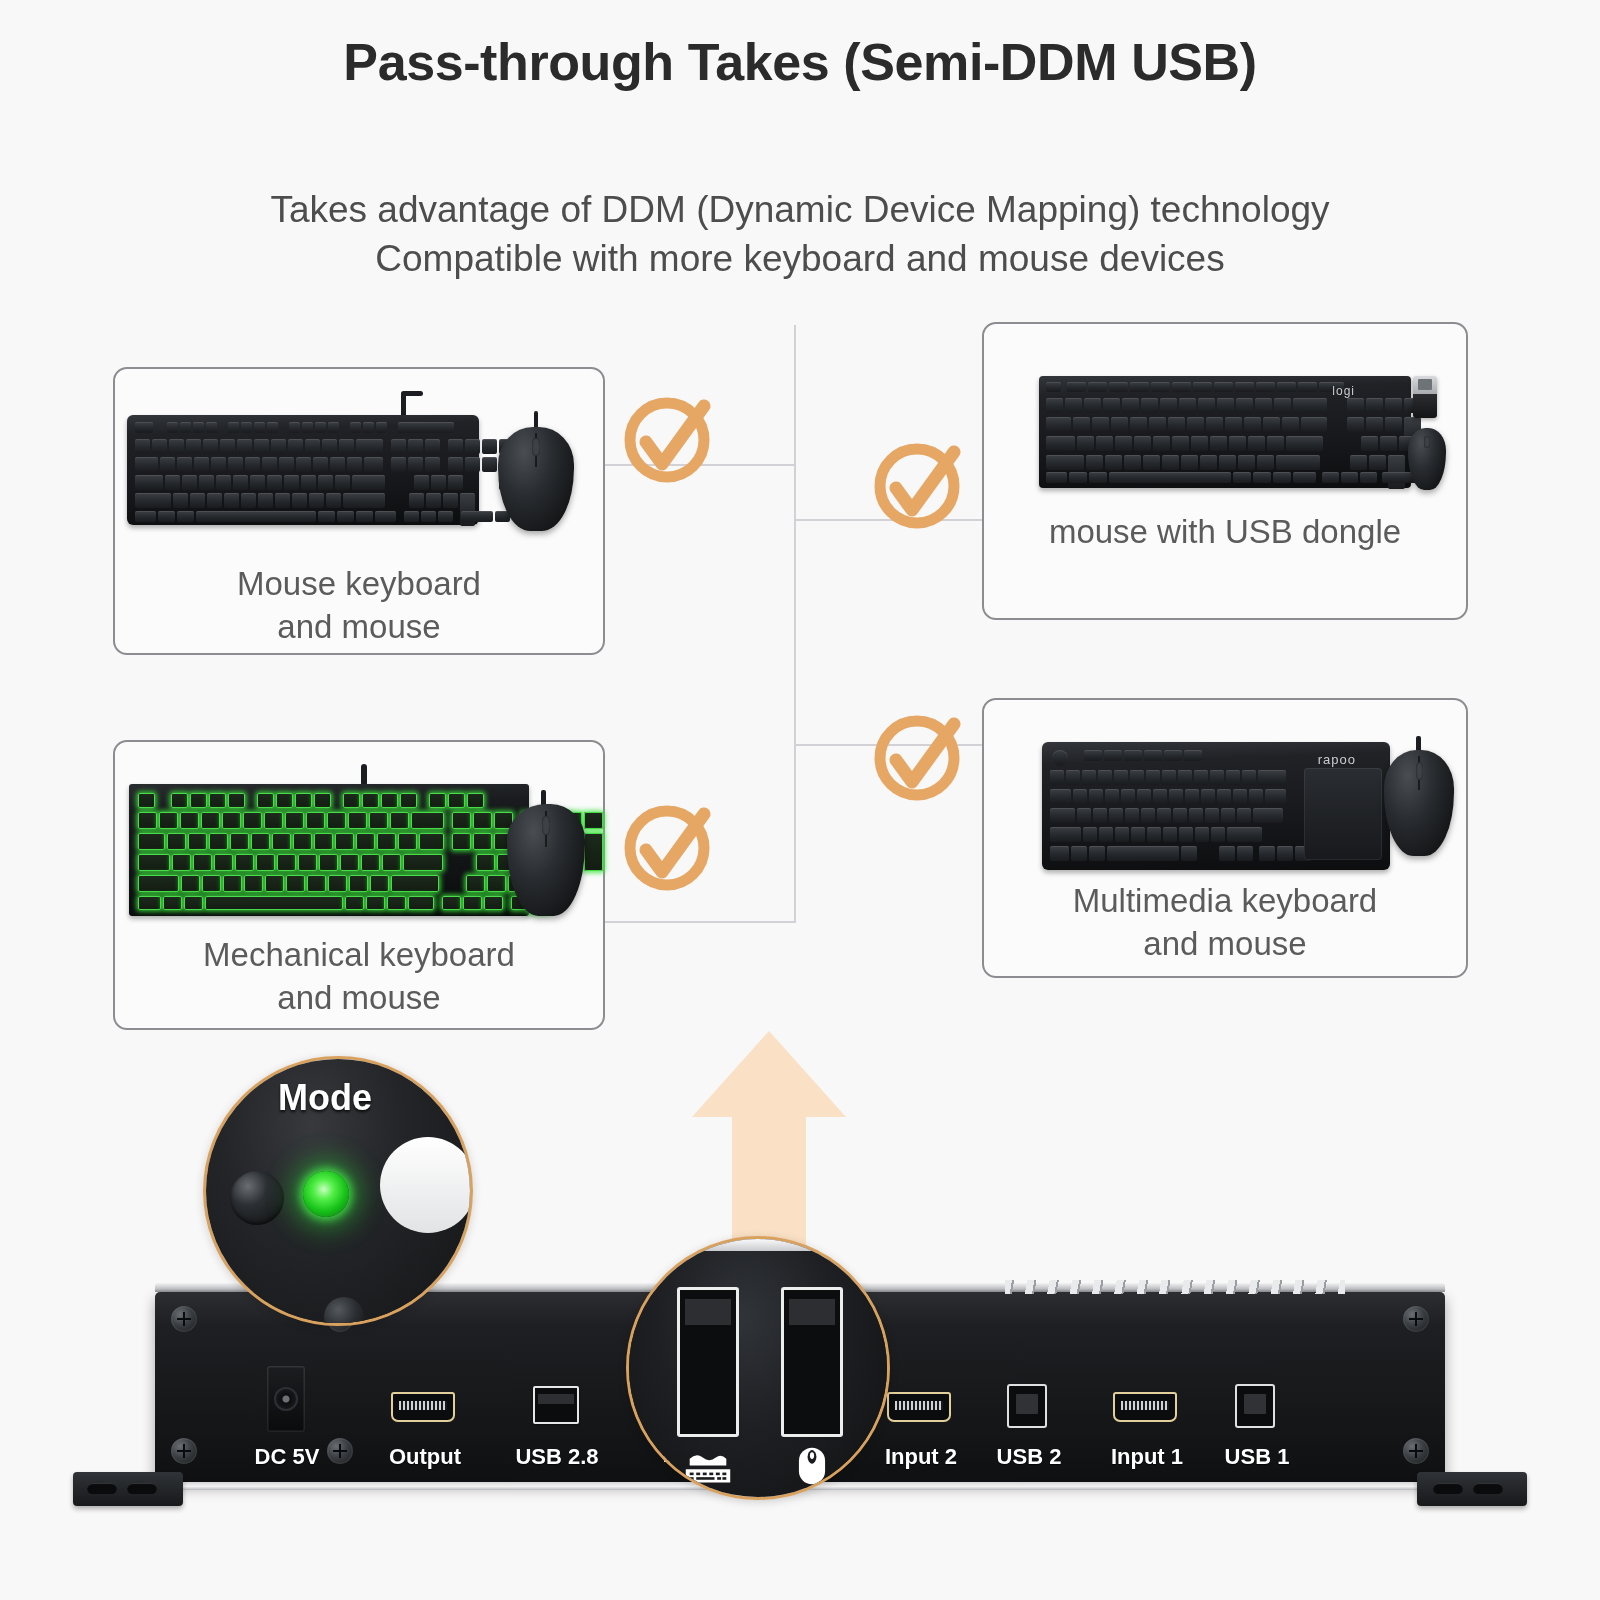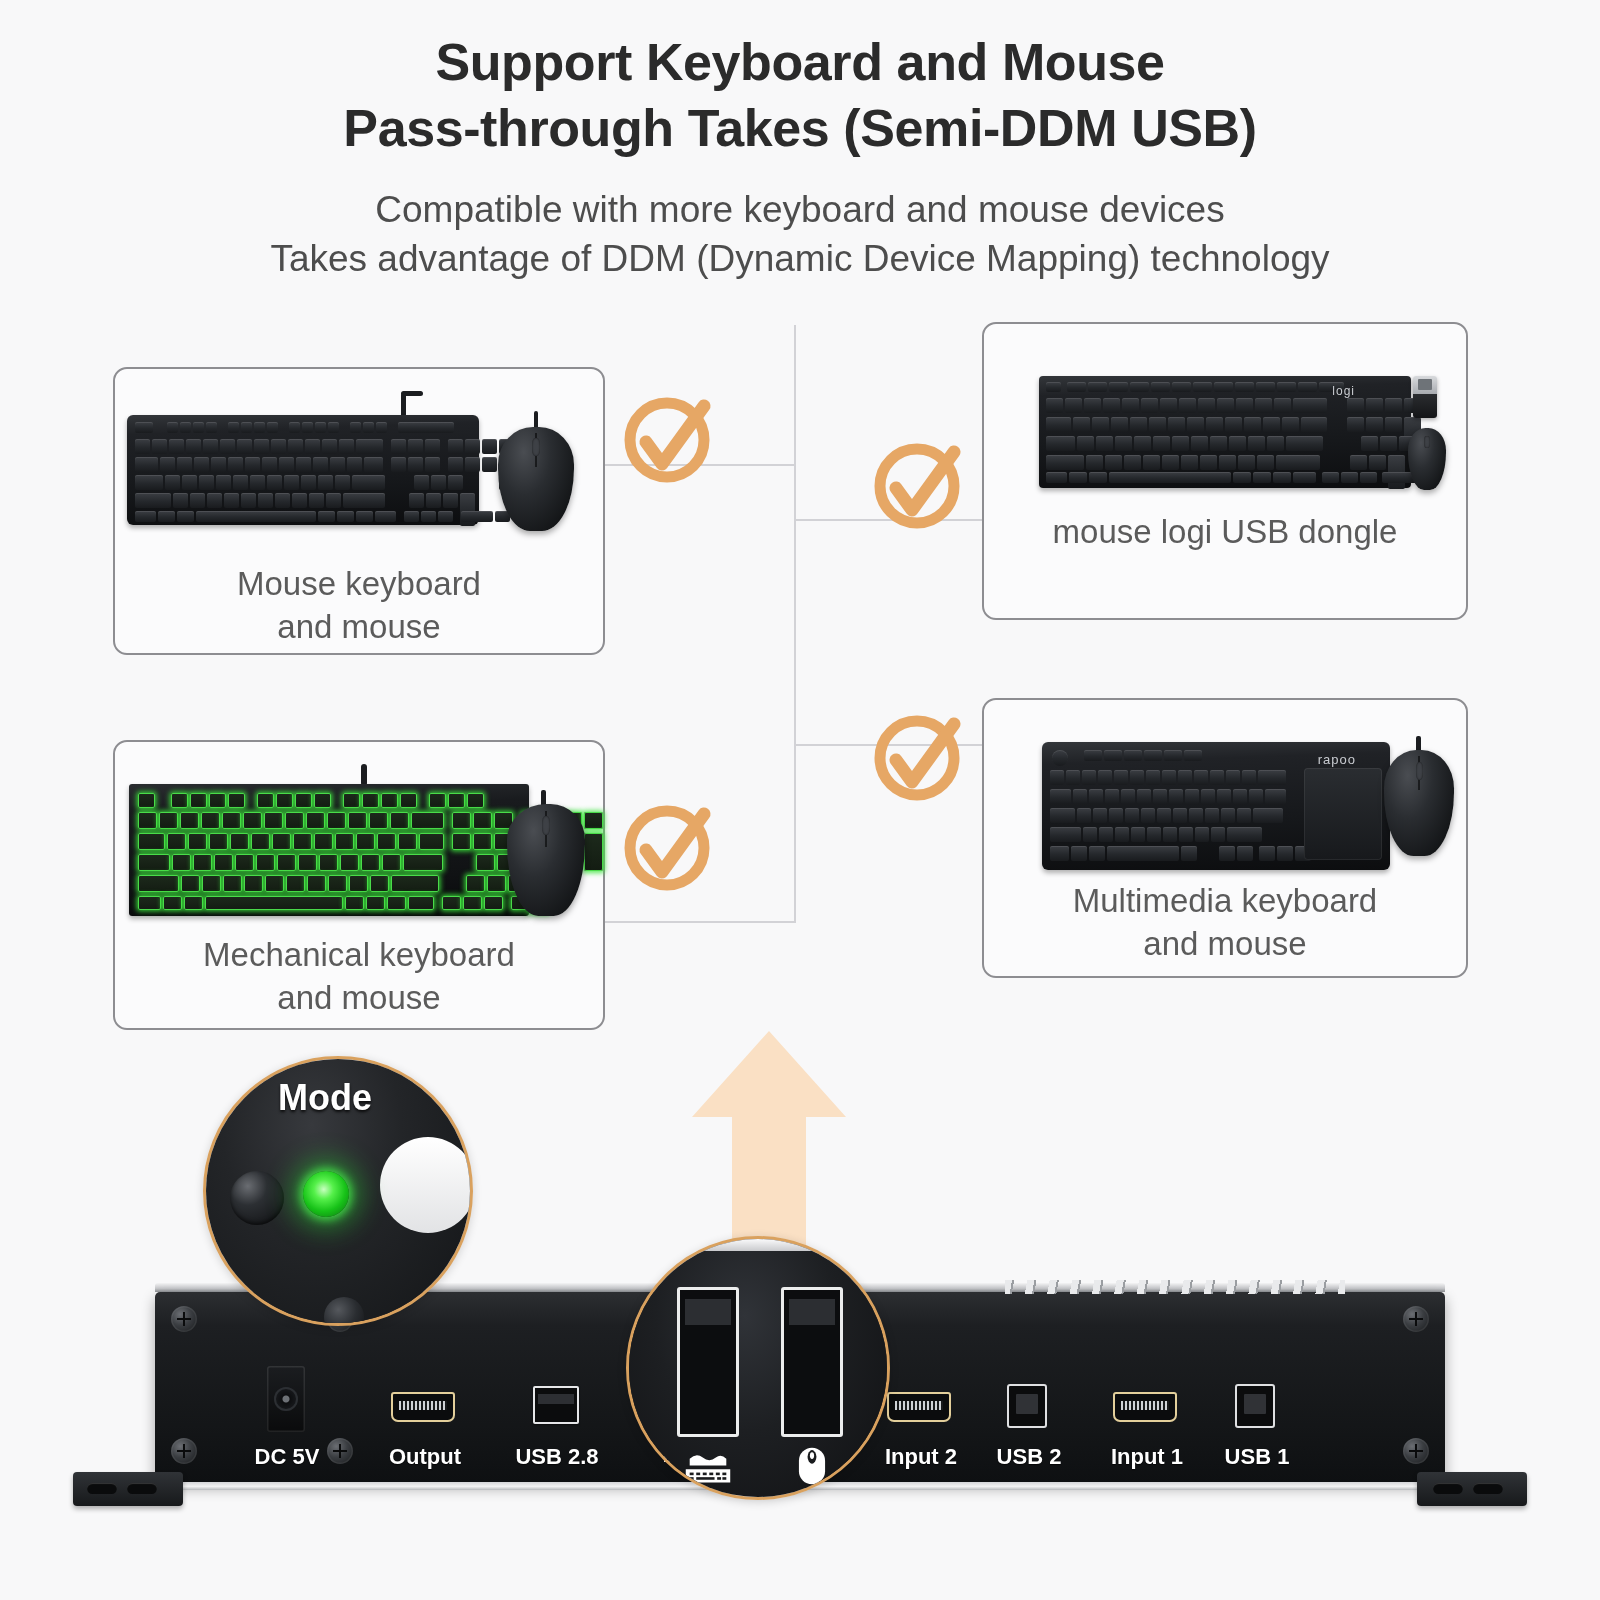--- a/index.html
+++ b/index.html
@@ -252,26 +252,25 @@
     position: absolute; left: 0; right: 0; top: 0; height: 12px;
     background: linear-gradient(180deg,#fafafb,#c9cacd);
   }
 </style>
 </head>
 <body>
 
 <div id="stage">
 
   <div class="title">
-    <div>Support Keyboard and Mouse</div>
     <div>Pass-through Takes (Semi-DDM USB)</div>
   </div>
   <div class="subtitle">
+    <div>Takes advantage of DDM (Dynamic Device Mapping) technology</div>
     <div>Compatible with more keyboard and mouse devices</div>
-    <div>Takes advantage of DDM (Dynamic Device Mapping) technology</div>
   </div>
 
   <div class="vline" style="left:794px; top:325px; height:598px;"></div>
   <div class="hline" style="left:605px; top:464px; width:190px;"></div>
   <div class="hline" style="left:794px; top:519px; width:190px;"></div>
   <div class="hline" style="left:794px; top:744px; width:190px;"></div>
   <div class="hline" style="left:605px; top:921px; width:190px;"></div>
 
   <div class="card" style="left:113px; top:367px; width:492px; height:288px;">
     <div class="card-art" style="height:190px;">
@@ -532,21 +531,21 @@
       <div class="dongle" style="left:429px; top:52px; width:24px; height:42px;">
         <div class="dongle-slot"></div>
       </div>
 
       <div class="mouse" style="left:424px; top:104px; width:38px; height:62px;">
         <div class="mouse-body"></div>
         <div class="mouse-wheel" style="left:43%; top:13%; width:14%; height:20%;"></div>
       </div>
     </div>
     <div class="card-label" style="margin-top:2px;">
-      <div>mouse logi USB dongle</div>
+      <div>mouse with USB dongle</div>
     </div>
   </div>
 
   <div class="check" style="left:862px; top:428px;">
     <svg width="110" height="110" viewBox="0 0 110 110">
       <circle cx="55" cy="58" r="37" fill="none" stroke="#e6a765" stroke-width="11"></circle>
       <path d="M34 60 L50 82 L92 24" fill="none" stroke="#e6a765" stroke-width="13" stroke-linecap="round" stroke-linejoin="round"></path>
     </svg>
   </div>
 

